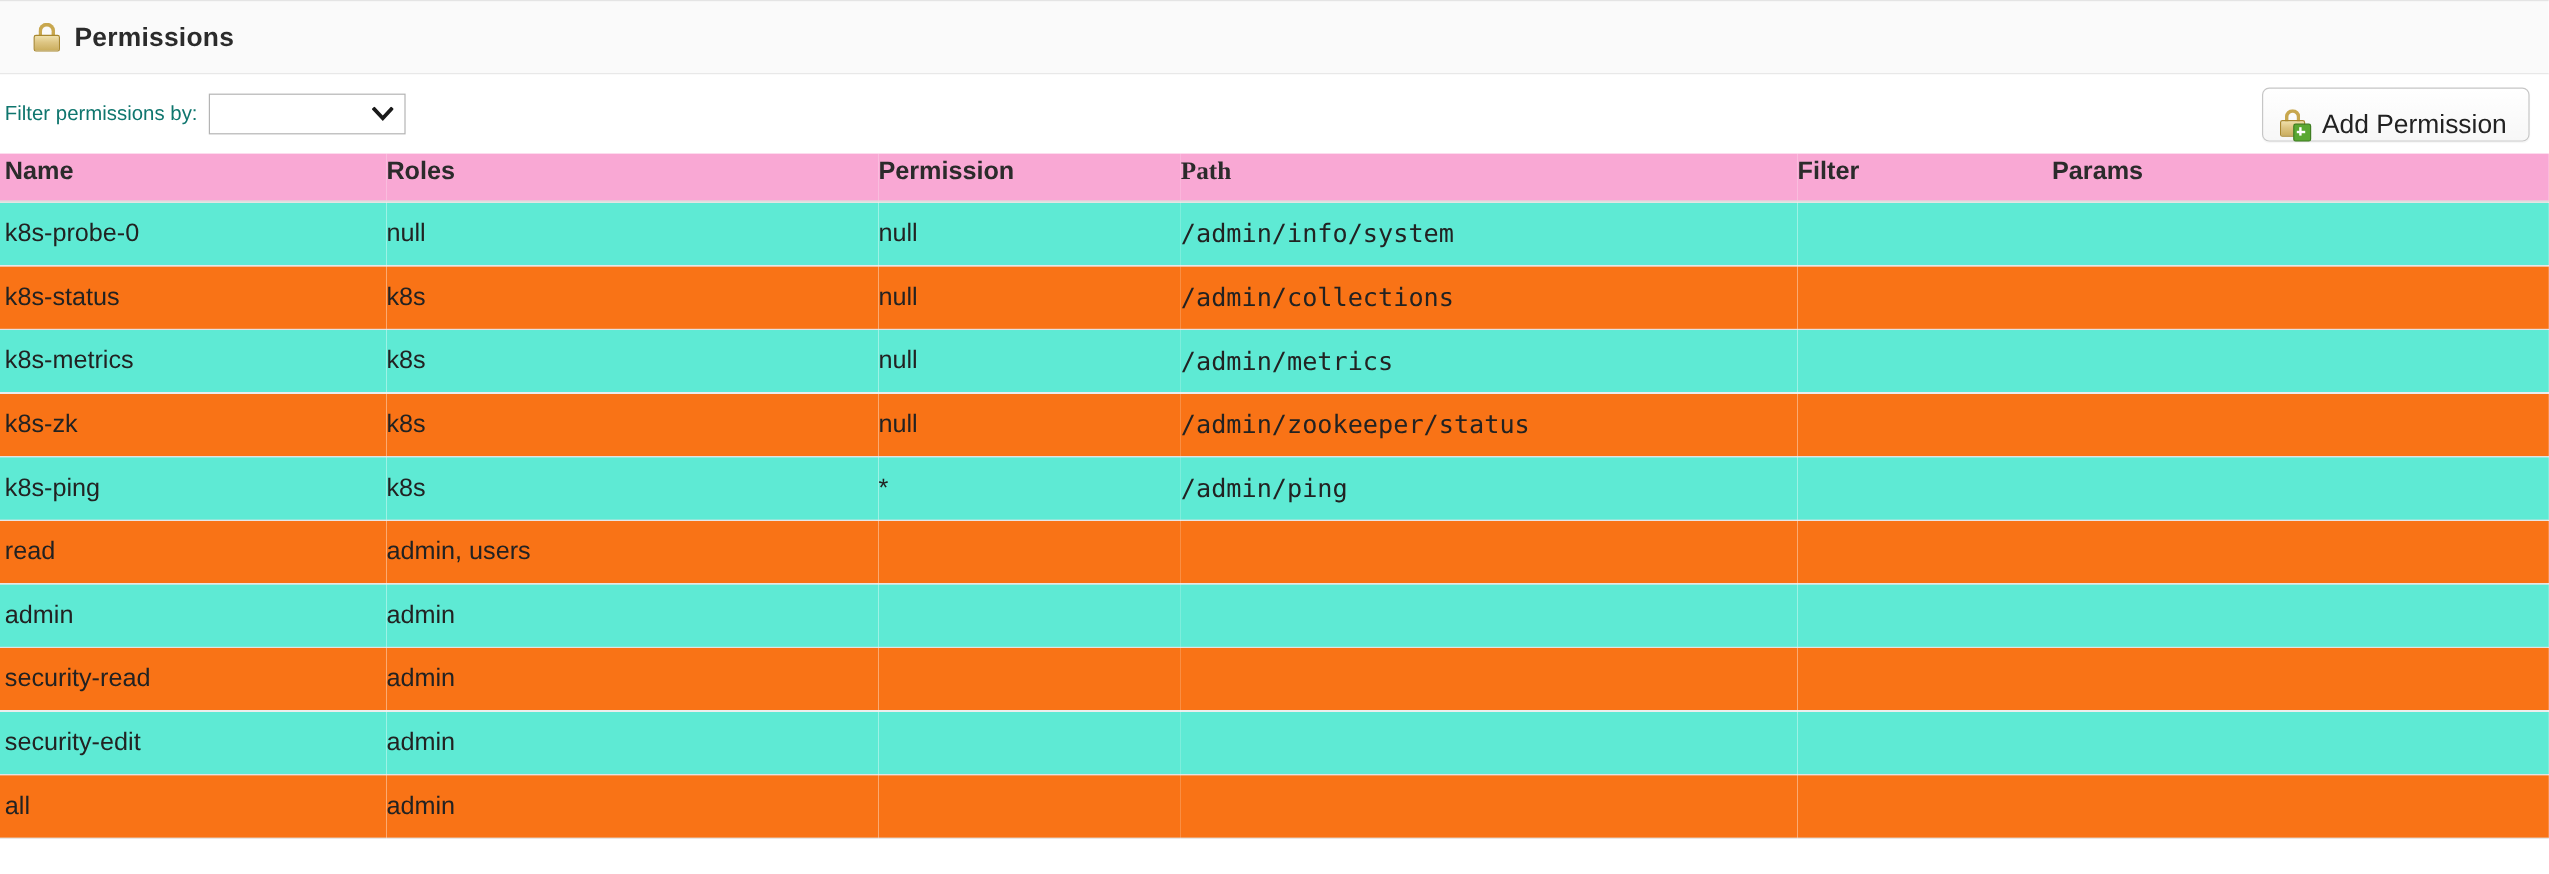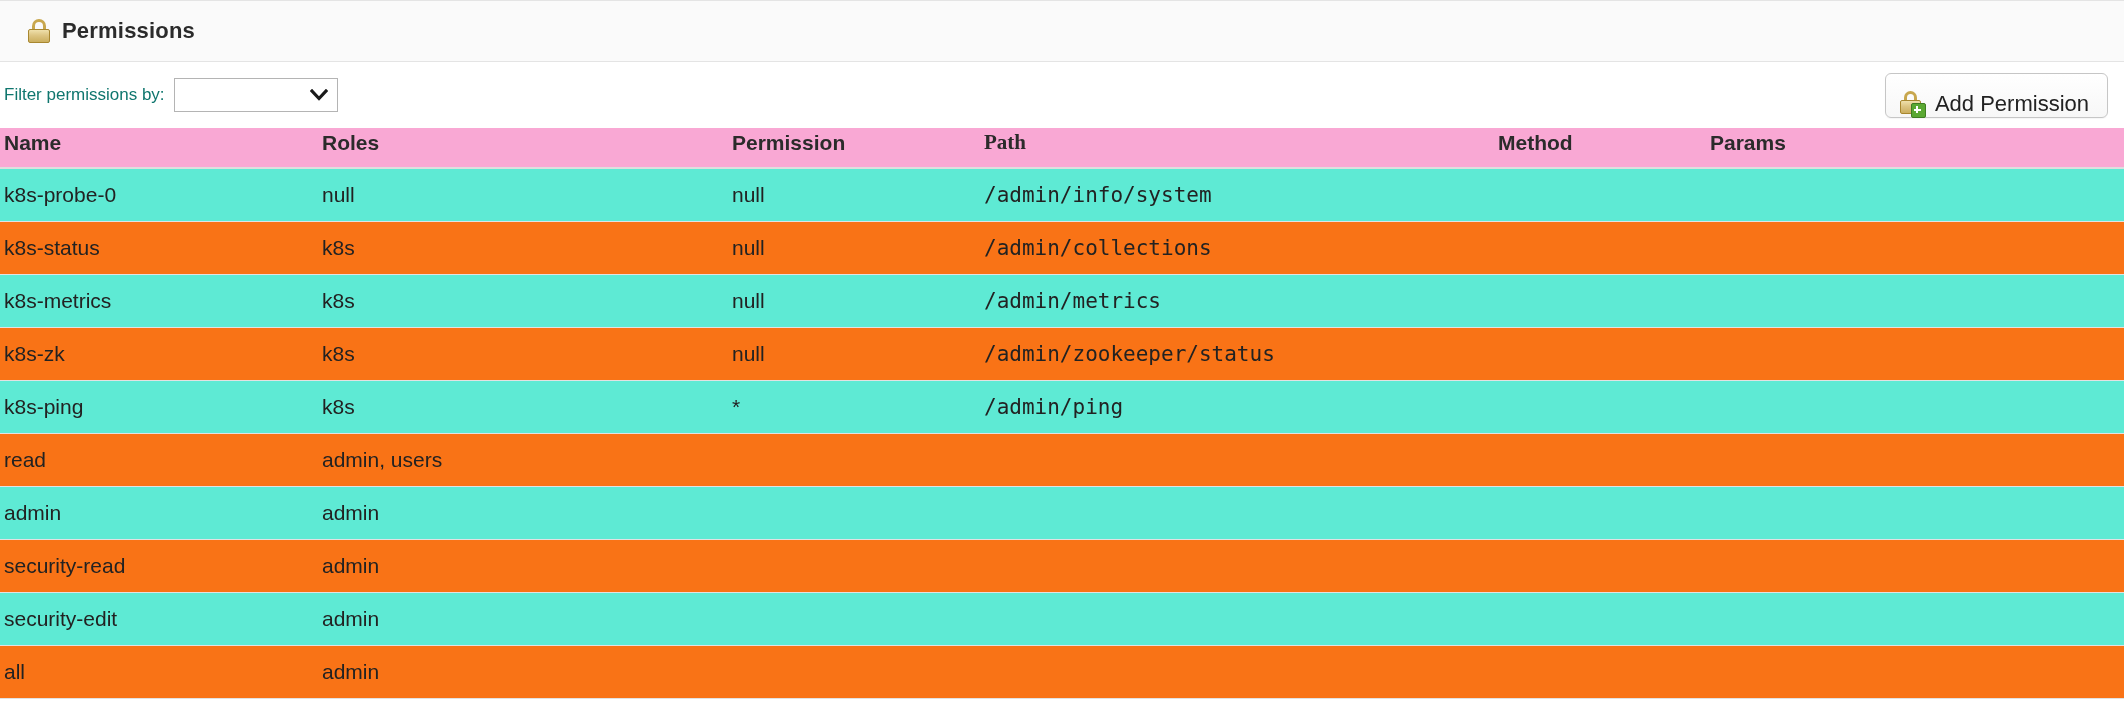--- a/index.html
+++ b/index.html
@@ -260,21 +260,21 @@
   </div>
 </div>
 
 <table class="perm-table">
   <thead>
     <tr>
       <th class="col-name">Name</th>
       <th class="col-roles">Roles</th>
       <th class="col-coll">Permission</th>
       <th class="col-path">Path</th>
-      <th class="col-method">Method</th>
+      <th class="col-method">Filter</th>
       <th class="col-params">Params</th>
     </tr>
   </thead>
   <tbody id="perm-body">
       <tr class="odd">
         <td class="col-name">k8s-probe-0</td>
         <td class="col-roles">null</td>
         <td class="col-coll">null</td>
         <td class="col-path mono">/admin/info/system</td>
         <td class="col-method"></td>

